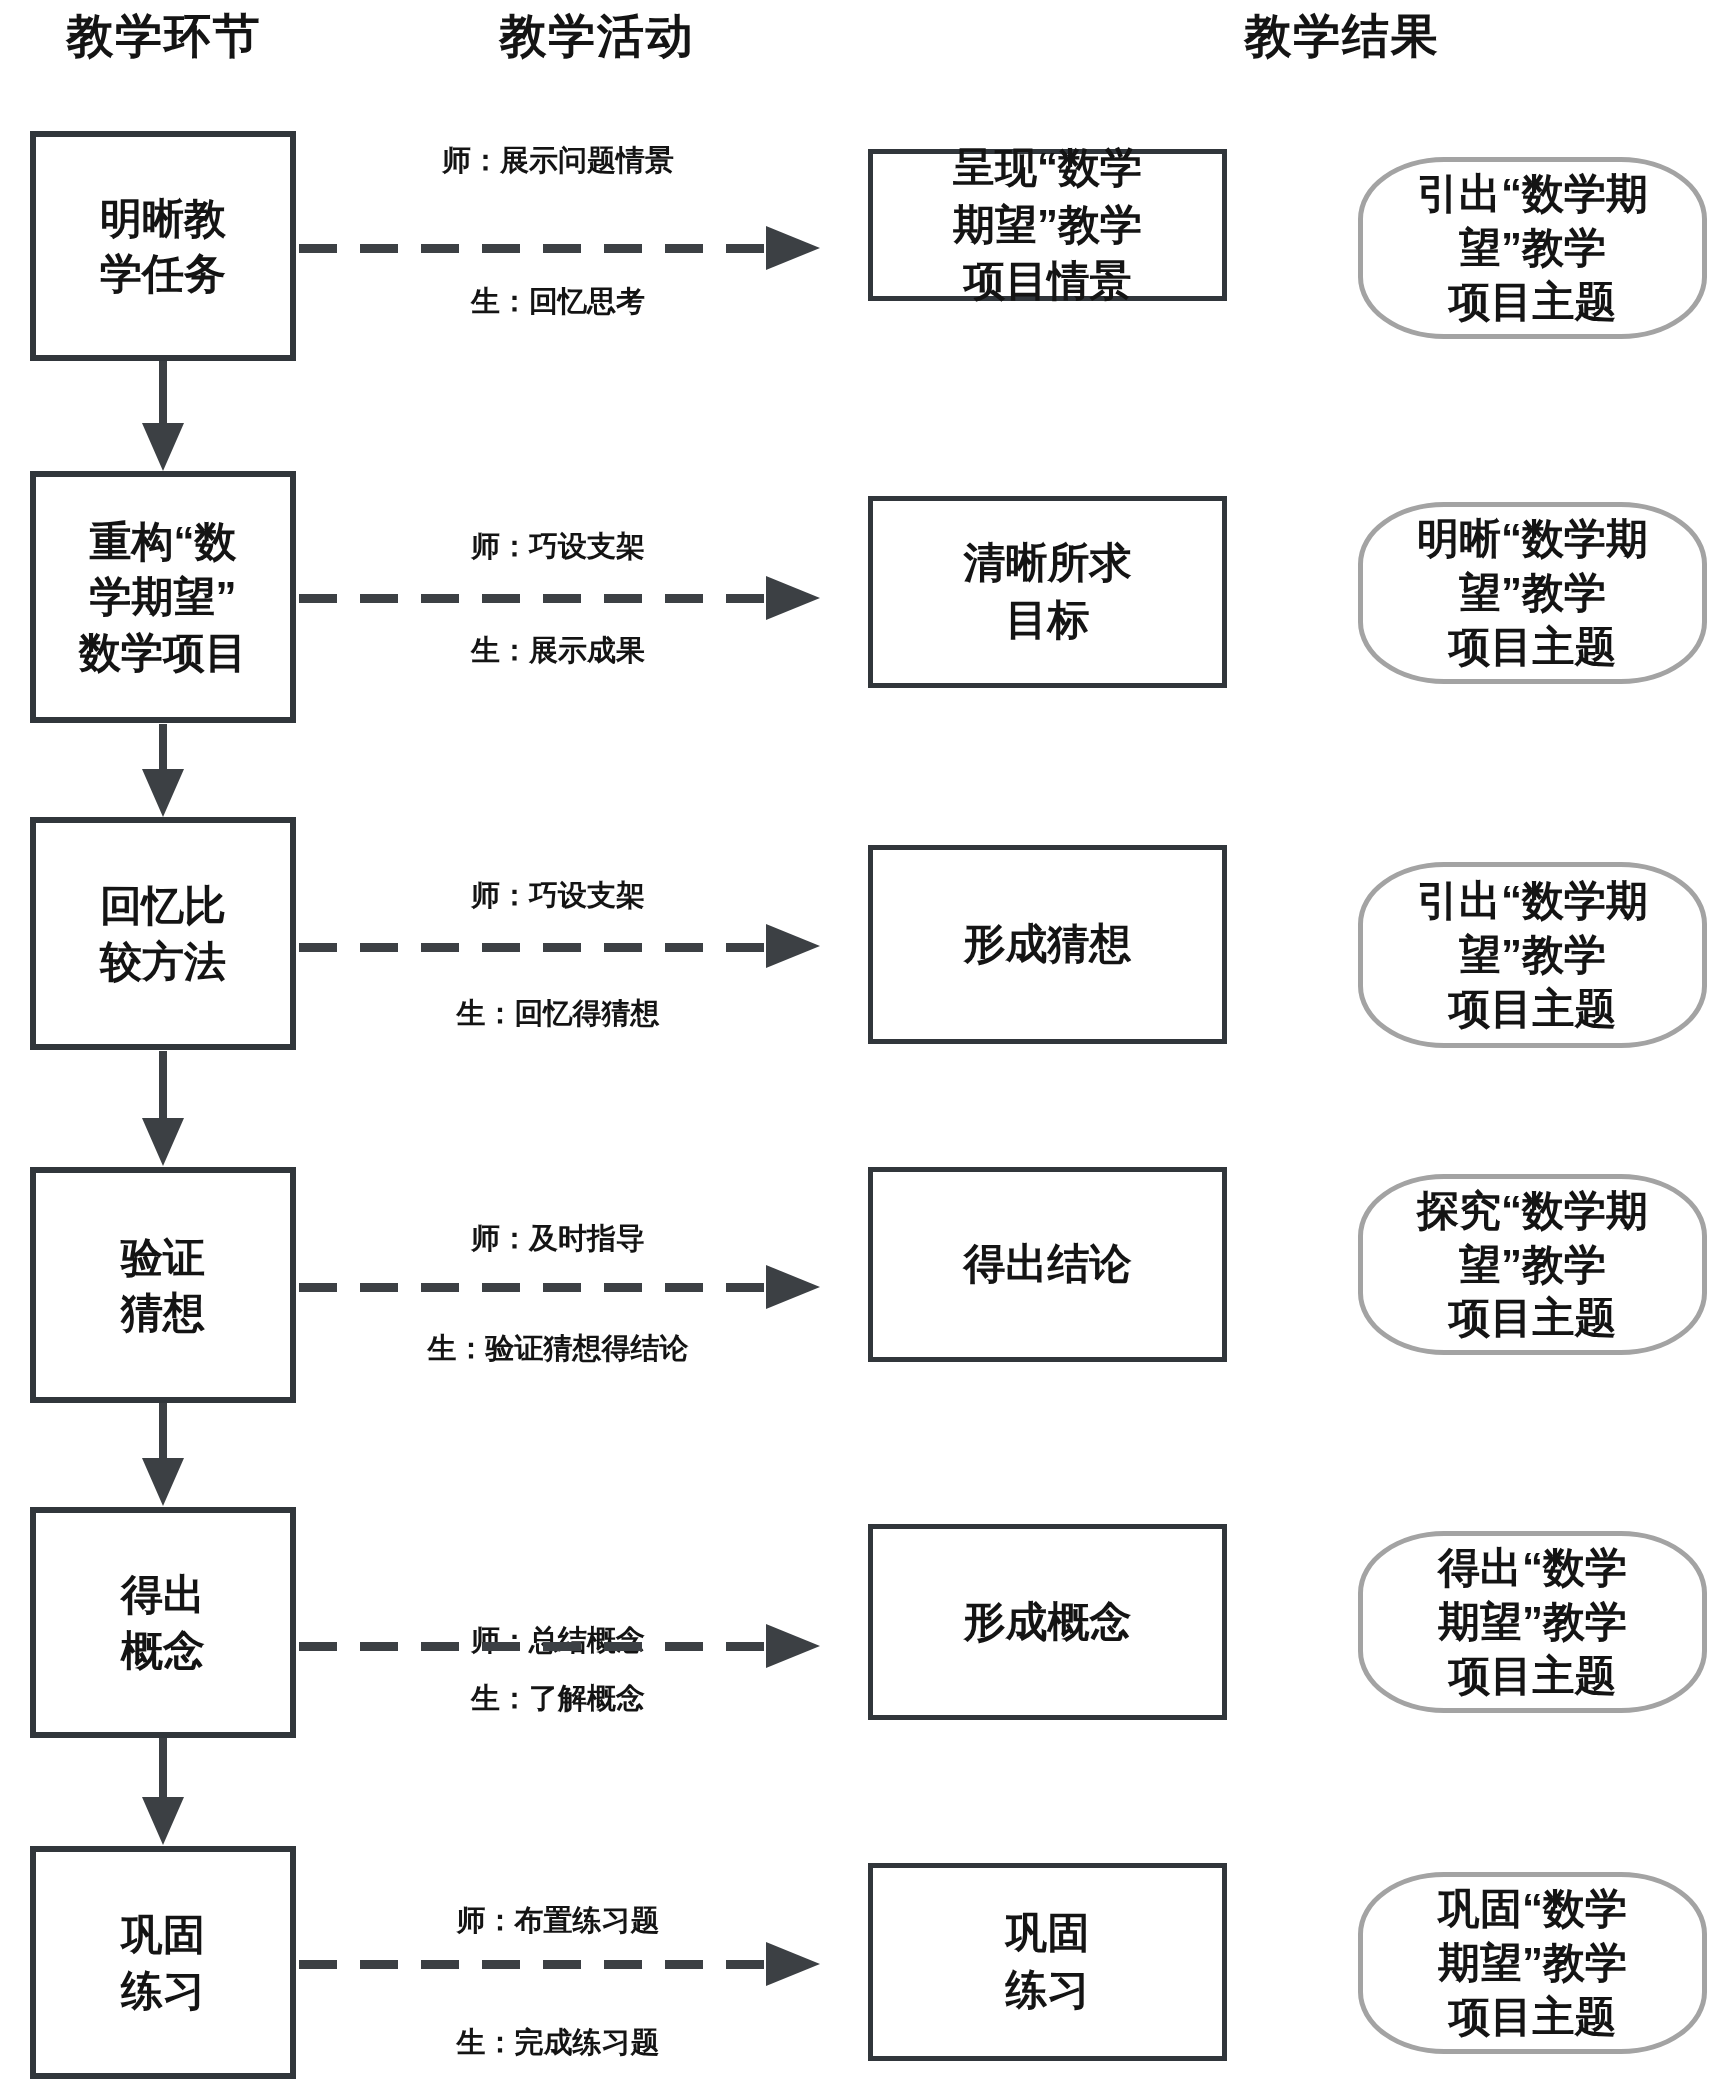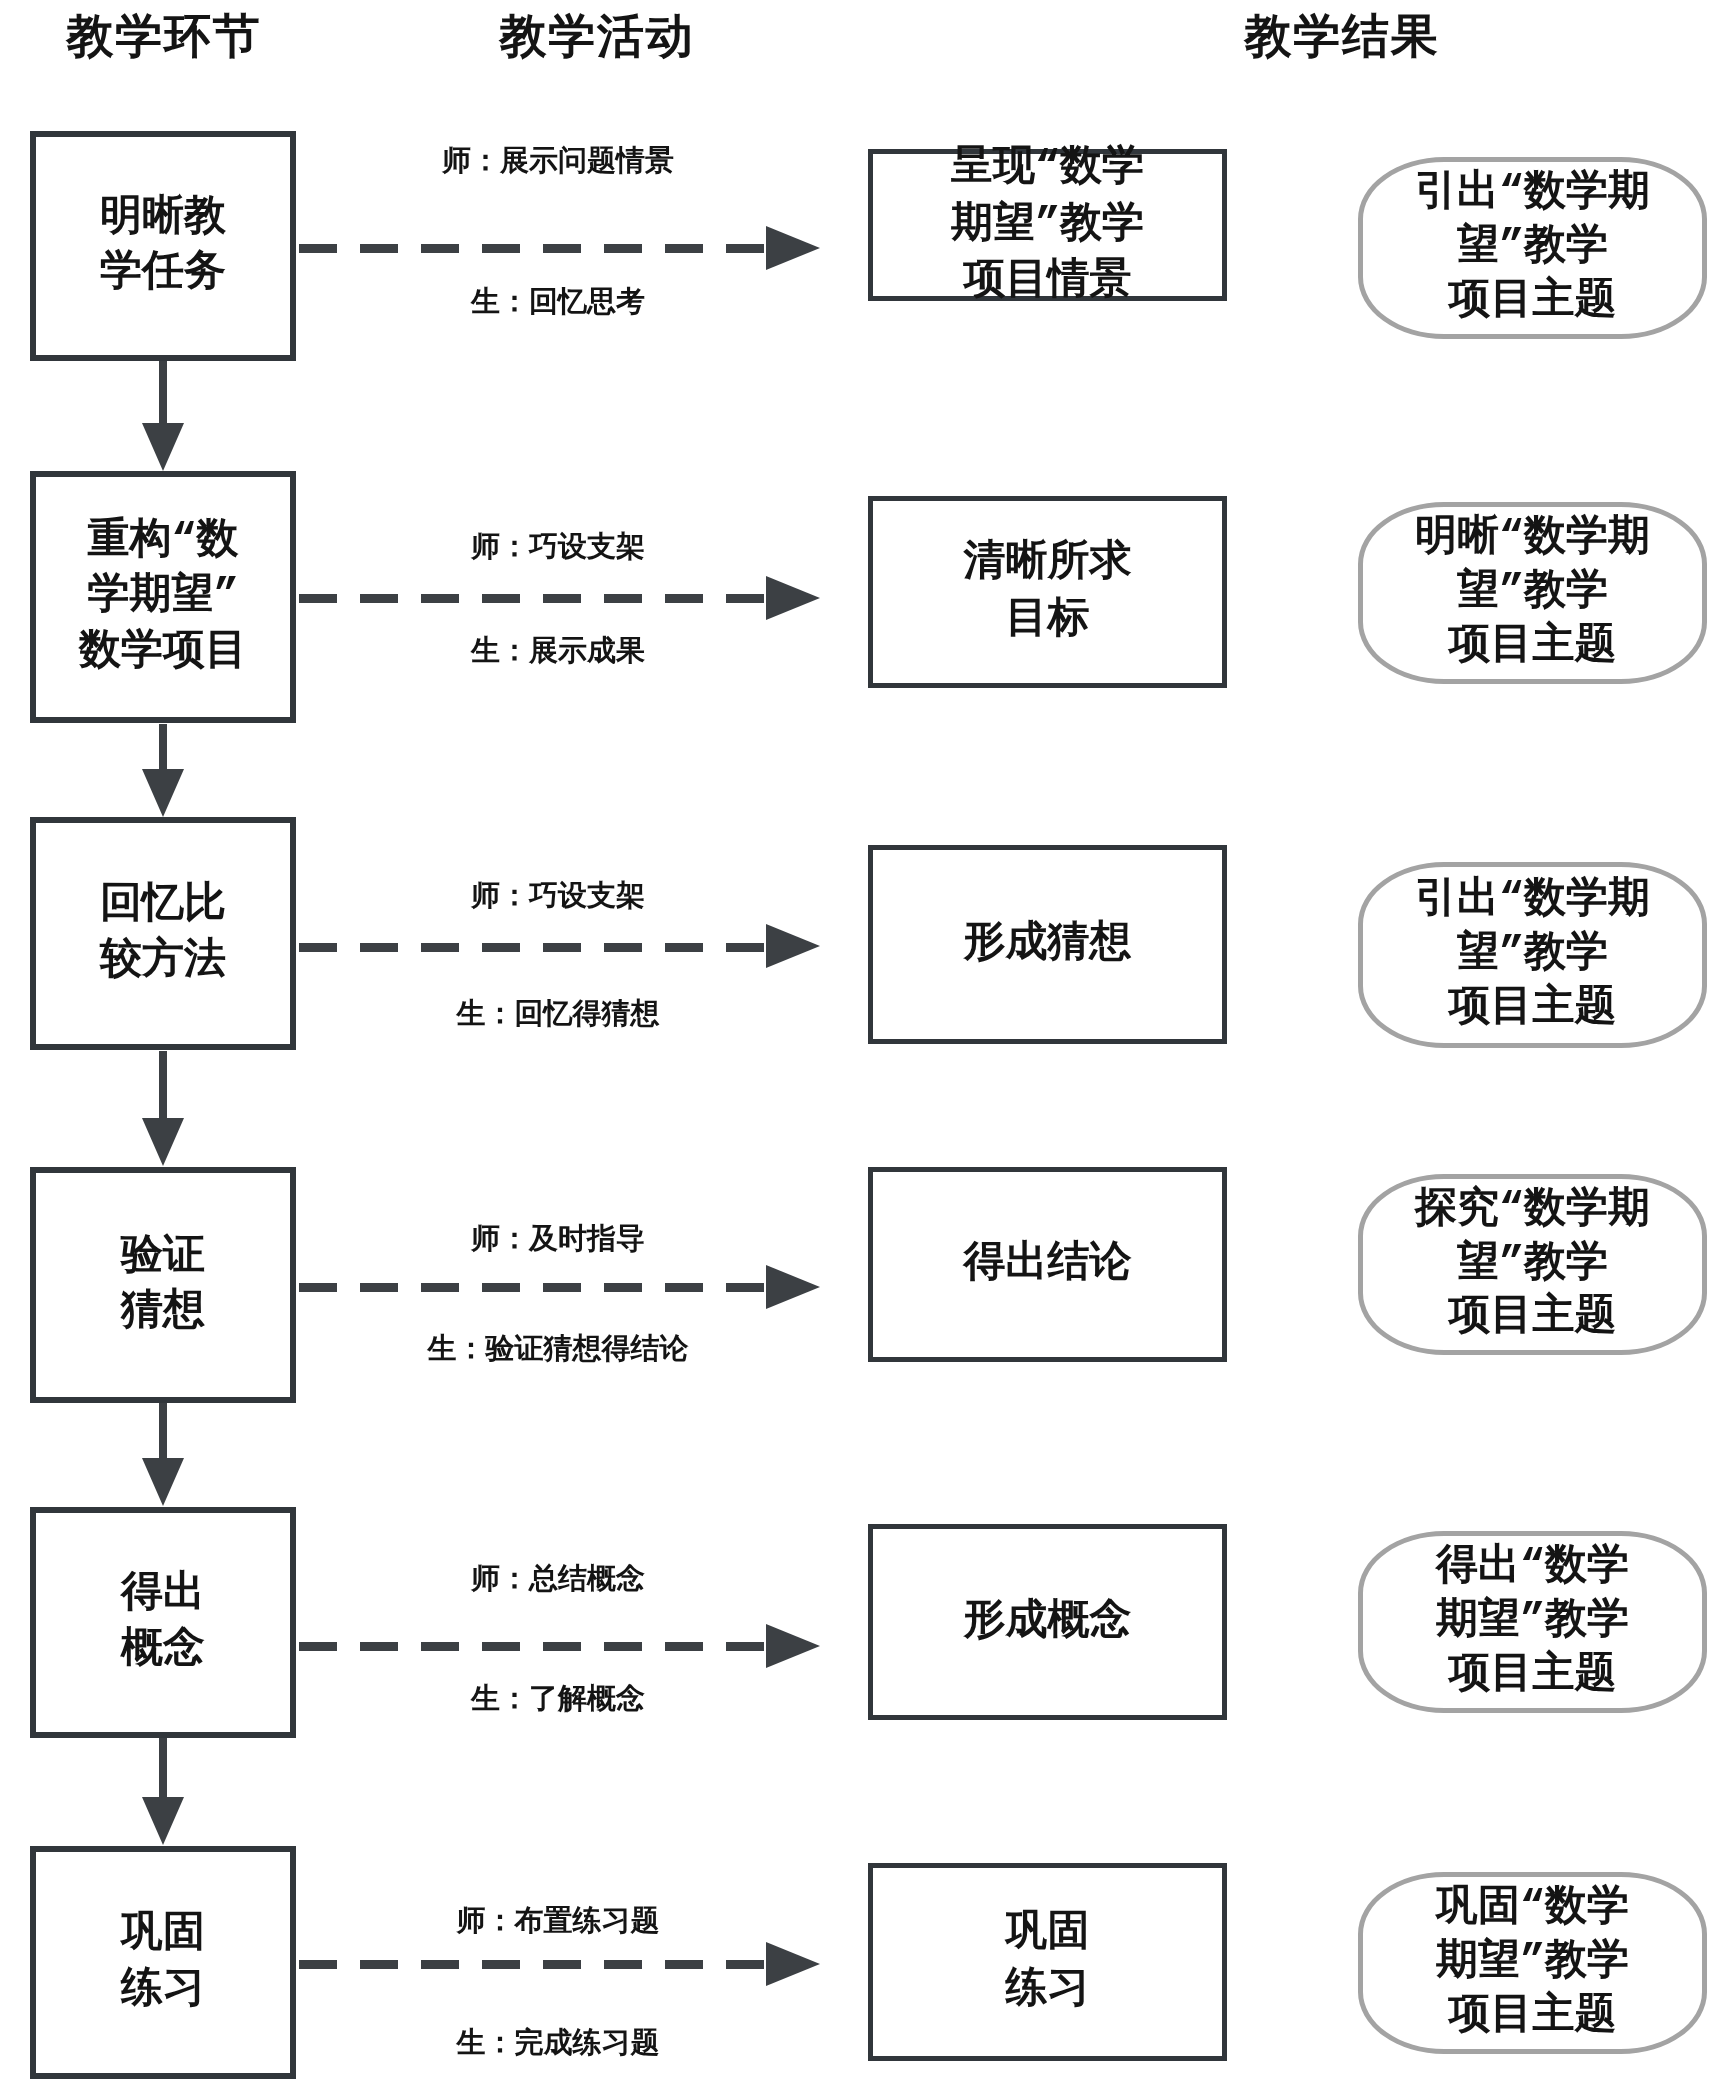--- a/index.html
+++ b/index.html
@@ -1,20 +1,20 @@
 <!DOCTYPE html>
 <html style="font-size:14px"><head>
 <meta charset="utf-8">
 <style>
   html,body{margin:0;padding:0;background:#ffffff;}
   #canvas{
     position:relative;
     width:1729px;height:2090px;
     background:#ffffff;
-    font-family:Liberation Mono, monospace;
+    font-family:Liberation Sans, sans-serif;
     color:#141414;
     overflow:hidden;
     border-radius:21px;
   }
   .hdr{
     position:absolute;top:5.2px;
     transform:translateX(-50%);
     font-size:47px;font-weight:bold;
     white-space:nowrap;letter-spacing:1.7px;
   }
@@ -130,21 +130,21 @@
   <div class="mbox" style="top:1167px;height:195px">得出结论</div>
   <div class="obox" style="top:1174px;height:181px">探究“数学期
 望”教学
 项目主题</div>
 
   <div class="vshaft" style="top:1403px;height:56px"></div>
   <div class="vhead" style="top:1458px"></div>
 
   <div class="lbox" style="top:1507px;height:231px">得出
 概念</div>
-  <div class="tlabel" style="top:1559px">师：总结概念</div>
+  <div class="tlabel" style="top:1621px">师：总结概念</div>
   <div class="dash" style="top:1642px"></div>
   <div class="dhead" style="top:1624px"></div>
   <div class="slabel" style="top:1679px">生：了解概念</div>
   <div class="mbox" style="top:1524px;height:196px">形成概念</div>
   <div class="obox" style="top:1531px;height:182px">得出“数学
 期望”教学
 项目主题</div>
 
   <div class="vshaft" style="top:1738px;height:61px"></div>
   <div class="vhead" style="top:1797px"></div>

